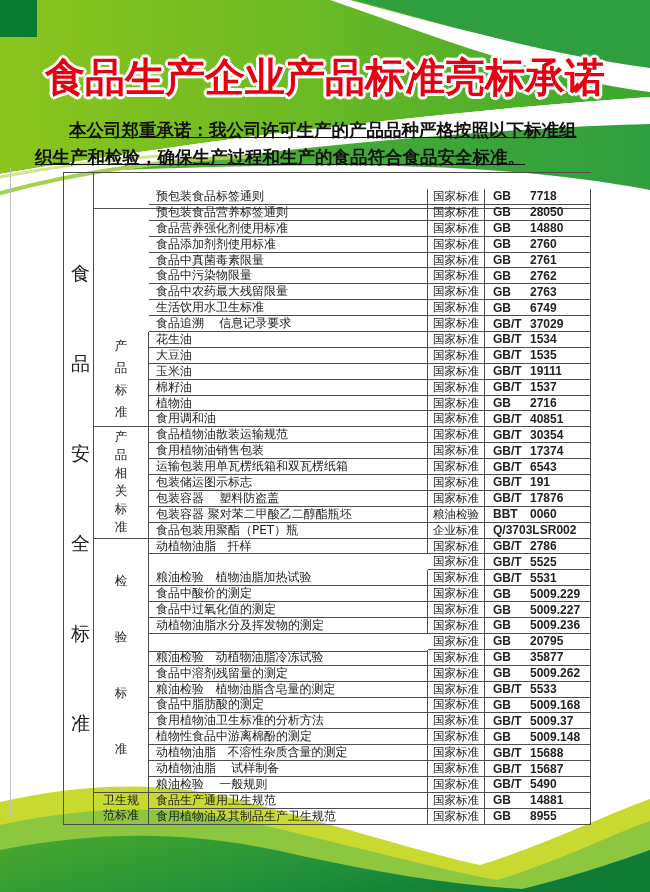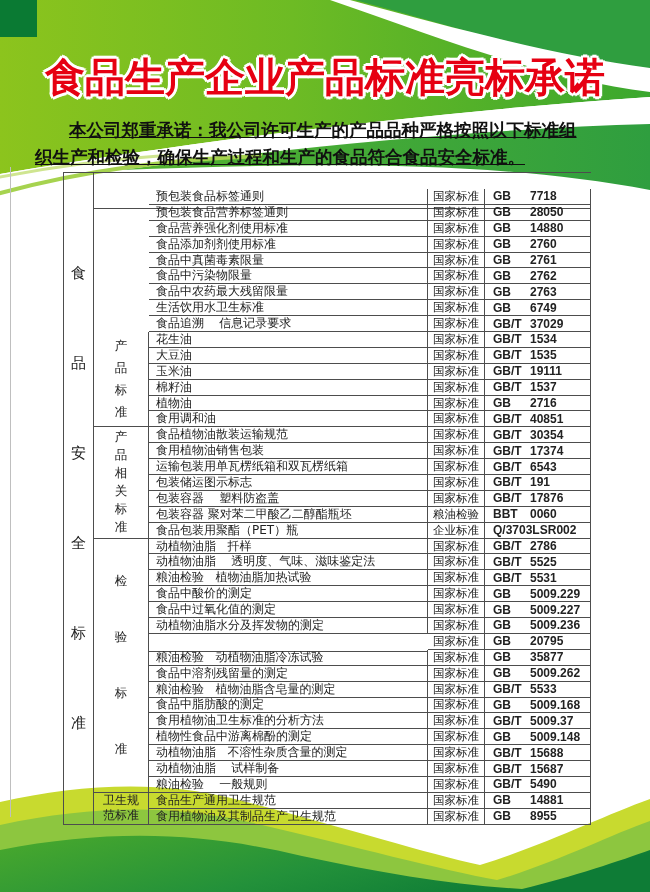--- a/index.html
+++ b/index.html
@@ -43,21 +43,21 @@
     border-right:1px solid #4d4d4d; border-bottom:1px solid #4d4d4d;
     display:flex; align-items:center; overflow:hidden; background:transparent;
   }
   .hd { font-size:14px; color:#333;margin-top:35px; }
   .h-side   { grid-row:1 / 42; grid-column:1; justify-content:center; }
   .h-cat    { grid-row:1; grid-column:2; justify-content:center; }
   .h-name   { grid-row:1; grid-column:3; padding-left:7px; }
   .h-level  { grid-row:1; grid-column:4; justify-content:center; }
   .h-code   { grid-row:1; grid-column:5; padding-left:8px; }
 
-  .v-side { width:15px; font-size:15px; line-height:90px; text-align:left;
+  .v-side { width:15px; font-size:19px; line-height:90px; text-align:left;
     word-break:break-all; white-space:normal; }
 
   .c-group { grid-column:2; justify-content:center; }
   .c-group span { width:15px; font-size:12.5px; text-align:center;
     word-break:break-all; white-space:normal; }
   .g0 span { line-height:33px; }
   .g1 span { line-height:22px; }
   .g2 span { line-height:18px; }
   .g3 span { line-height:56px; }
   .g4 span { width:42px; line-height:15px; font-size:12px; }
@@ -273,21 +273,20 @@
       </div>
       <div class="cell c-group g3" style="grid-area: 24 / 2 / span 16;">
         <span>检验标准</span>
       </div>
       <div class="cell c-name" style="grid-area: 24 / 3;">动植物油脂   扦样</div>
       <div class="cell c-level" style="grid-area: 24 / 4;">国家标准</div>
       <div class="cell c-code" style="grid-area: 24 / 5;">
         <span class="pfx">GB/T</span>
         <span>2786</span>
       </div>
-      <div class="cell c-name" style="grid-area: 25 / 3;">动植物油脂    透明度、气味、滋味鉴定法</div>
       <div class="cell c-level" style="grid-area: 25 / 4;">国家标准</div>
       <div class="cell c-code" style="grid-area: 25 / 5;">
         <span class="pfx">GB/T</span>
         <span>5525</span>
       </div>
       <div class="cell c-name" style="grid-area: 26 / 3;">粮油检验   植物油脂加热试验</div>
       <div class="cell c-level" style="grid-area: 26 / 4;">国家标准</div>
       <div class="cell c-code" style="grid-area: 26 / 5;">
         <span class="pfx">GB/T</span>
         <span>5531</span>

